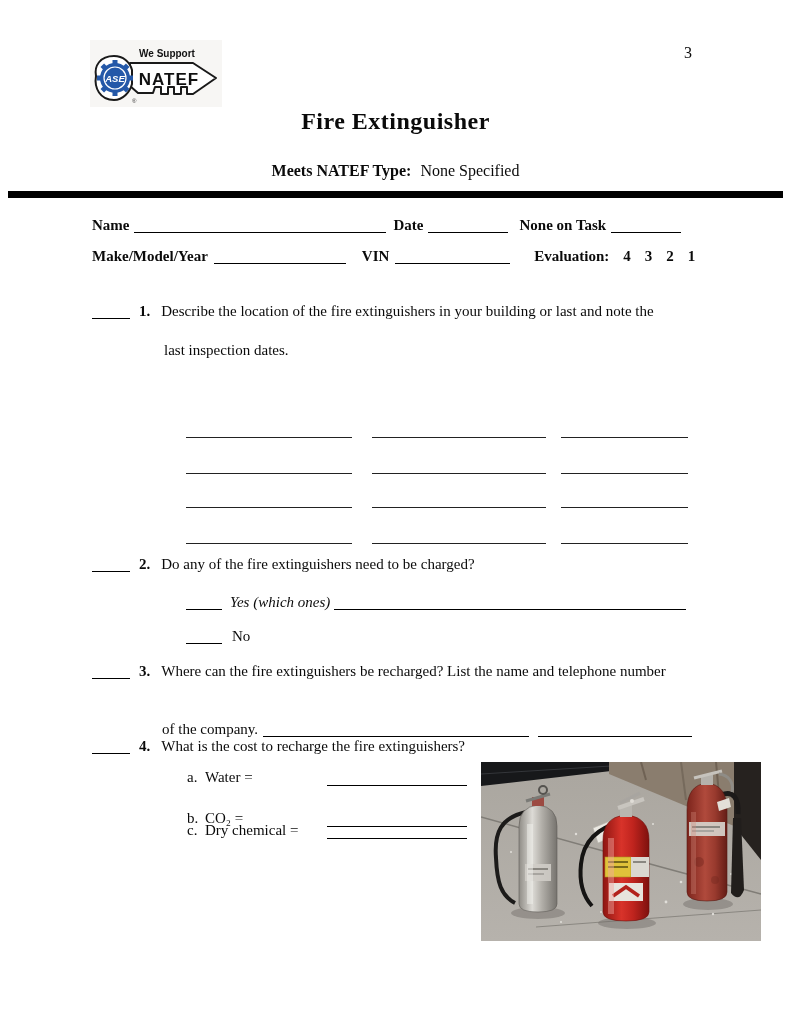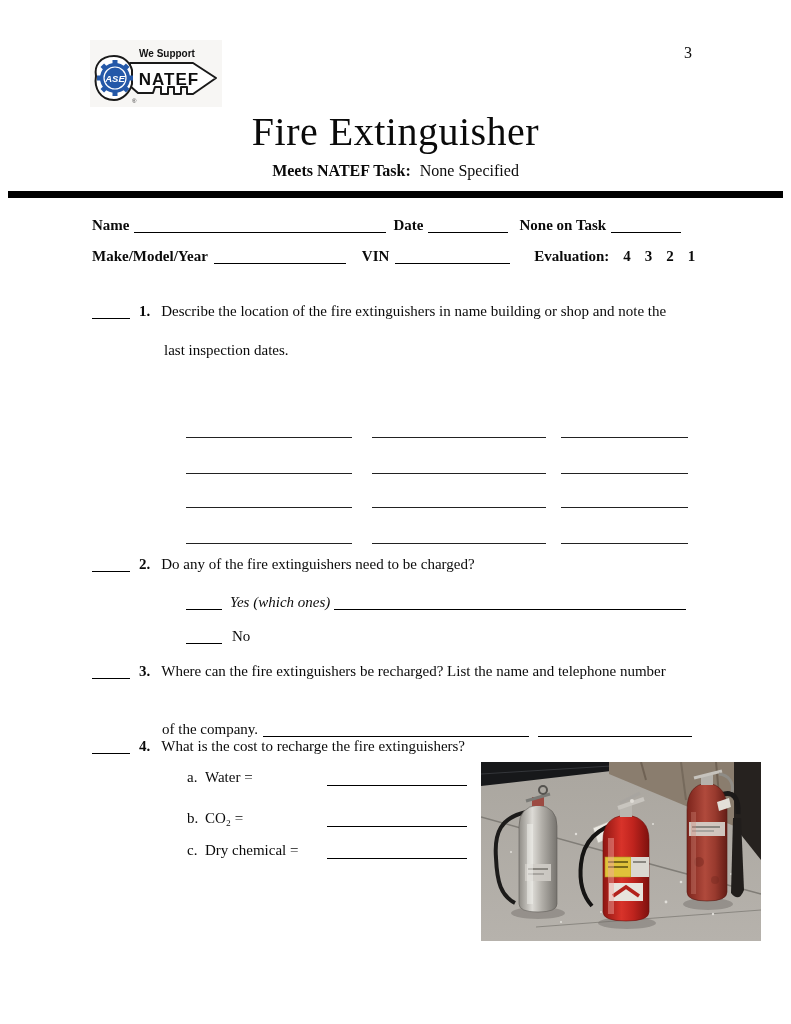--- a/index.html
+++ b/index.html
@@ -5,21 +5,21 @@
   html,body{margin:0;padding:0;background:#e9e9e9;}
   .page{
     position:relative;width:791px;height:1024px;margin:0 auto;background:#ffffff;
     font-family:"Liberation Serif","DejaVu Serif",serif;color:#0a0a0a;font-size:15px;
     overflow:hidden;
   }
   .abs{position:absolute;white-space:nowrap;}
   .b{font-weight:bold;}
   .blank{display:inline-block;border-bottom:1.5px solid #000;height:4px;margin-bottom:-3px;}
   .center{left:0;width:791px;text-align:center;}
-  .title{font-size:40px;font-weight:normal;letter-spacing:.5px;}
+  .title{font-size:24px;font-weight:bold;letter-spacing:.5px;}
   .rule{position:absolute;left:8px;top:191px;width:775px;height:7px;background:#000;}
   .qblank{width:38px;}
   .qnum{font-weight:bold;margin-left:9px;}
   .qtext{margin-left:11px;}
   .tline{display:inline-block;border-bottom:1.5px solid #222;height:6px;}
   .hdrcell{display:inline-block;text-align:center;font-weight:bold;}
   .subrow{position:absolute;width:310px;height:20px;}
   .subline{position:absolute;left:140px;top:0px;width:140px;height:16px;border-bottom:1.5px solid #000;}
   .subletter{display:inline-block;width:18px;}
   .q1line2{margin-top:22px;}
@@ -53,35 +53,35 @@
       <text x="79" y="45" text-anchor="middle" font-family="Liberation Sans, sans-serif" font-size="17" font-weight="bold" letter-spacing="1" fill="#111111">NATEF</text>
       <text x="42" y="63" font-family="Liberation Sans, sans-serif" font-size="6" fill="#333333">®</text>
     </svg>
   </div>
 
   <div class="abs" style="left:684px;top:44px;font-size:16px;">3</div>
 
   <div class="abs center title" style="top:108px;">Fire Extinguisher</div>
 
   <div class="abs center" style="top:162px;font-size:16px;">
-    <span class="b">Meets NATEF Task:</span><span style="margin-left:9px;">None Specified</span>
+    <span class="b">Meets NATEF Type:</span><span style="margin-left:9px;">None Specified</span>
   </div>
 
   <div class="rule"></div>
 
   <div class="abs" style="left:92px;top:217px;">
     <span class="b">Name</span><span class="blank" style="width:252px;margin-left:4px;"></span><span class="b" style="margin-left:8px;">Date</span><span class="blank" style="width:80px;margin-left:4px;"></span><span class="b" style="margin-left:12px;">None on Task</span><span class="blank" style="width:70px;margin-left:5px;"></span>
   </div>
 
   <div class="abs" style="left:92px;top:248px;">
     <span class="b">Make/Model/Year</span><span class="blank" style="width:132px;margin-left:6px;"></span><span class="b" style="margin-left:16px;">VIN</span><span class="blank" style="width:115px;margin-left:6px;"></span><span class="b" style="margin-left:24px;">Evaluation:</span><span class="b" style="margin-left:14px;">4</span><span class="b" style="margin-left:14px;">3</span><span class="b" style="margin-left:14px;">2</span><span class="b" style="margin-left:14px;">1</span>
   </div>
 
   <div class="abs" style="left:92px;top:303px;">
-    <span class="blank qblank"></span><span class="qnum">1.</span><span class="qtext">Describe the location of the fire extinguishers in name building or shop and note the</span>
+    <span class="blank qblank"></span><span class="qnum">1.</span><span class="qtext">Describe the location of the fire extinguishers in your building or last and note the</span>
     <div class="q1line2" style="margin-left:72px;">last inspection dates.</div>
   </div>
 
 
   <div class="abs" style="left:186px;top:425px;">
     <span class="tline" style="width:166px;"></span><span class="tline" style="width:174px;margin-left:20px;"></span><span class="tline" style="width:127px;margin-left:15px;"></span>
   </div>
   <div class="abs" style="left:186px;top:461px;">
     <span class="tline" style="width:166px;"></span><span class="tline" style="width:174px;margin-left:20px;"></span><span class="tline" style="width:127px;margin-left:15px;"></span>
   </div>
@@ -114,21 +114,21 @@
   </div>
 
   <div class="subrow" style="left:187px;top:810px;">
     <span class="subletter">b.</span><span>CO₂ =</span>
     <div class="subline"></div>
   </div>
   <div class="subrow" style="left:187px;top:769px;">
     <span class="subletter">a.</span><span>Water =</span>
     <div class="subline"></div>
   </div>
-  <div class="subrow" style="left:187px;top:842px;">
+  <div class="subrow" style="left:187px;top:822px;">
     <span class="subletter">c.</span><span>Dry chemical =</span>
     <div class="subline"></div>
   </div>
 
   <div class="abs" style="left:481px;top:762px;width:280px;height:179px;">
     <svg width="280" height="179" viewBox="0 0 280 179">
       <defs>
         <linearGradient id="gFloor" x1="0" y1="0" x2="0" y2="1">
           <stop offset="0" stop-color="#aaa69f"></stop>
             <stop offset="1" stop-color="#b6b2ac"></stop>

